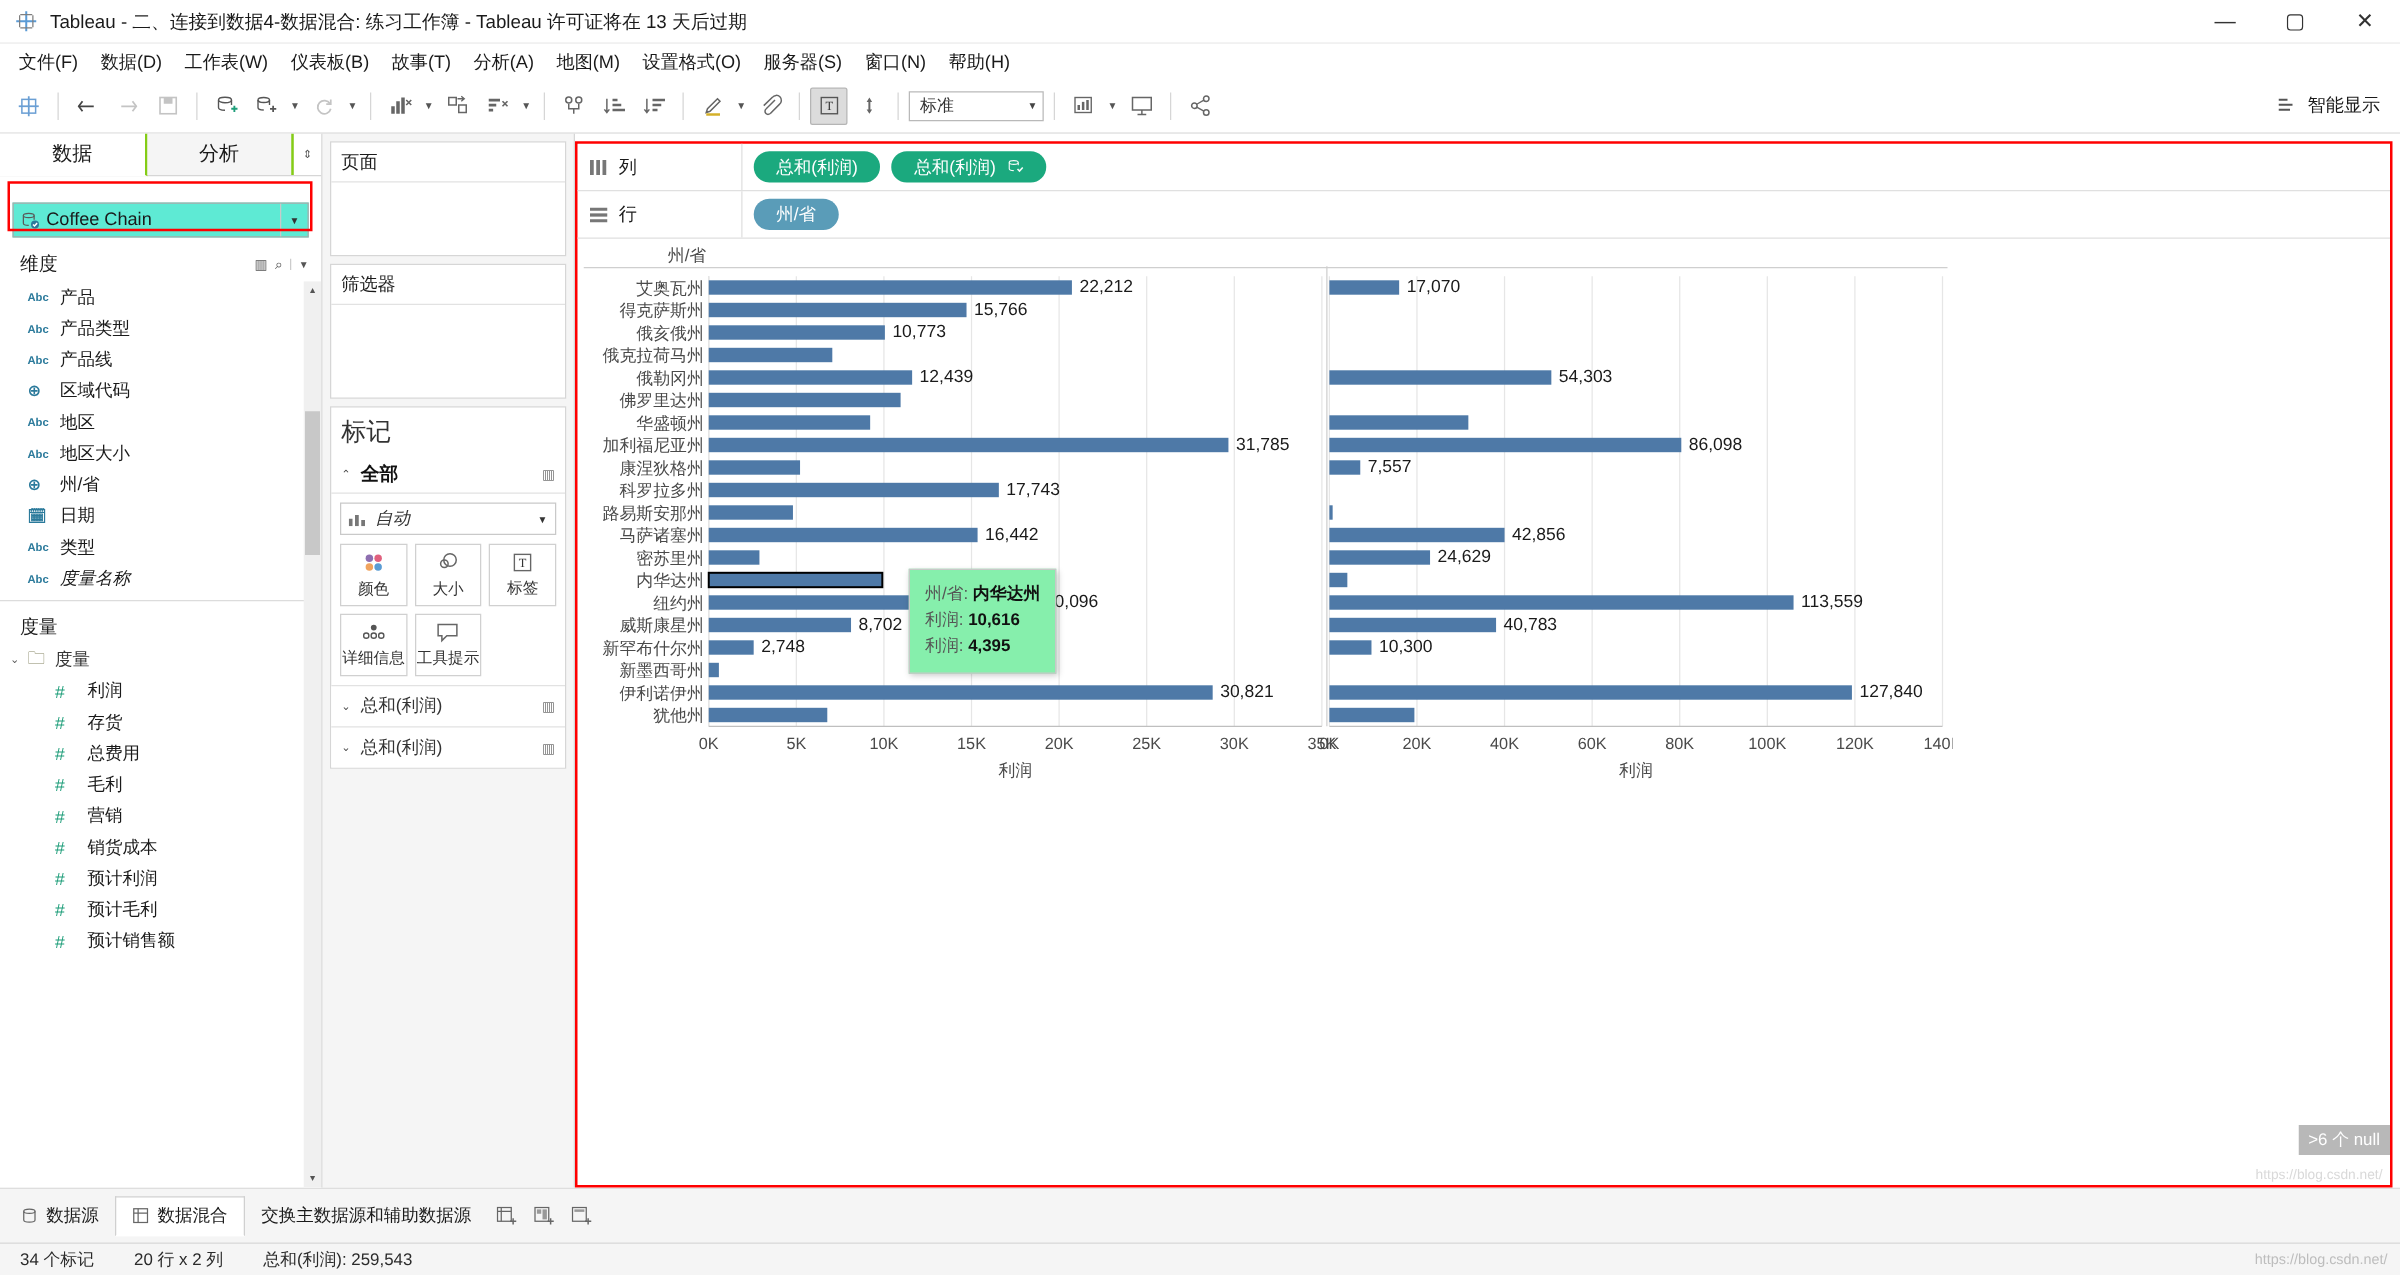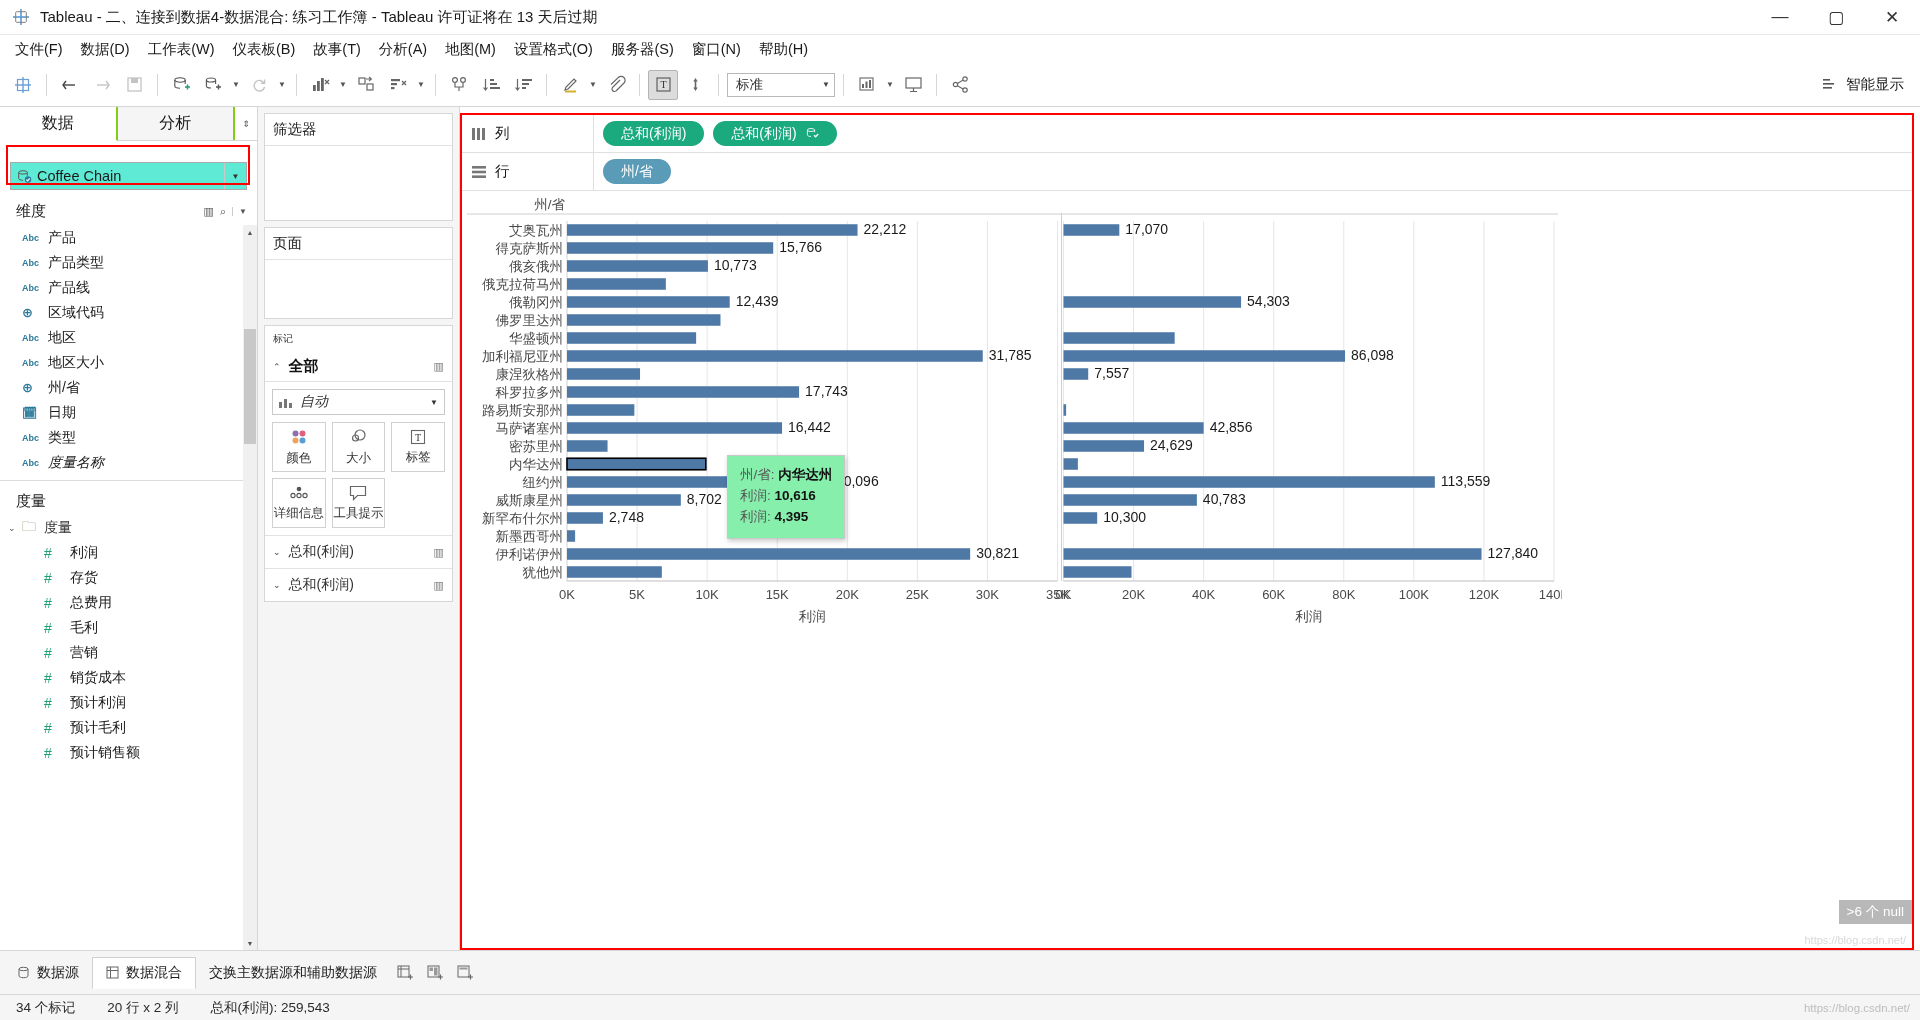--- a/index.html
+++ b/index.html
@@ -53,21 +53,21 @@
   .folder-row{display:flex;align-items:center;height:25px;padding-left:8px;font-size:14px;}
   .scrollwrap{flex:1;overflow:hidden;position:relative;}
   .vscroll{position:absolute;right:0;top:0;width:14px;height:100%;background:#f0f0f0;}
   .vthumb{position:absolute;left:1px;width:12px;background:#c8c8c8;border-radius:0;}
   .sbtn{position:absolute;left:1px;width:12px;height:14px;display:flex;align-items:center;justify-content:center;font-size:7px;color:#555;}
   
   .cards{width:202px;flex:none;border-right:1px solid #d6d6d6;background:#f5f5f5;padding:6px 6px 0 6px;display:flex;flex-direction:column;gap:6px;}
   .card{background:#fff;border:1px solid #d6d6d6;}
   .card-h{padding:6px 8px;font-size:14.5px;color:#1a1a1a;border-bottom:1px solid #e2e2e2;}
   .card-b{min-height:58px;}
-  .marks-h{padding:6px 8px;font-size:10px;}
+  .marks-h{padding:6px 8px;font-size:20px;}
   .marks-all{display:flex;align-items:center;gap:8px;padding:5px 8px;font-size:15px;font-weight:bold;color:#111;border-bottom:1px solid #e2e2e2;}
   .marks-all .cv{font-size:9px;font-weight:normal;color:#444;}
   .marks-all .b{margin-left:auto;color:#777;font-size:11px;}
   .mk-body{padding:7px;}
   .mk-type{height:26px;border:1px solid #c9c9c9;display:flex;align-items:center;padding:0 6px;gap:7px;font-size:14px;background:#fff;font-style:italic;}
   .mk-type .cv{margin-left:auto;font-size:8px;}
   .mk-grid{display:grid;grid-template-columns:1fr 1fr 1fr;gap:6px;margin-top:7px;}
   .mk-btn{border:1px solid #d0d0d0;height:50px;display:flex;flex-direction:column;align-items:center;justify-content:center;gap:3px;font-size:12.5px;background:#fff;}
   .agg-row{display:flex;align-items:center;gap:8px;padding:7px 8px;font-size:14px;border-top:1px solid #e2e2e2;background:#fff;}
   .agg-row .cv{font-size:9px;color:#444;}
@@ -442,26 +442,26 @@
       <div class="vscroll">
         <div class="sbtn" style="top:0;">▲</div>
         <div class="vthumb" style="top:104px;height:115px;"></div>
         <div class="sbtn" style="bottom:0;">▼</div>
       </div>
     </div>
   </div>
 
   <div class="cards">
     <div class="card">
+      <div class="card-h">页面</div>
+      <div class="card-b"></div>
+    </div>
+    <div class="card">
       <div class="card-h">筛选器</div>
       <div class="card-b" style="min-height:74px;"></div>
-    </div>
-    <div class="card">
-      <div class="card-h">页面</div>
-      <div class="card-b"></div>
     </div>
     <div class="card">
       <div class="marks-h">标记</div>
       <div class="marks-all">
         <span class="cv">⌃</span>
         <span>全部</span>
         <span class="b">▥</span>
       </div>
       <div class="mk-body">
         <div class="mk-type">

